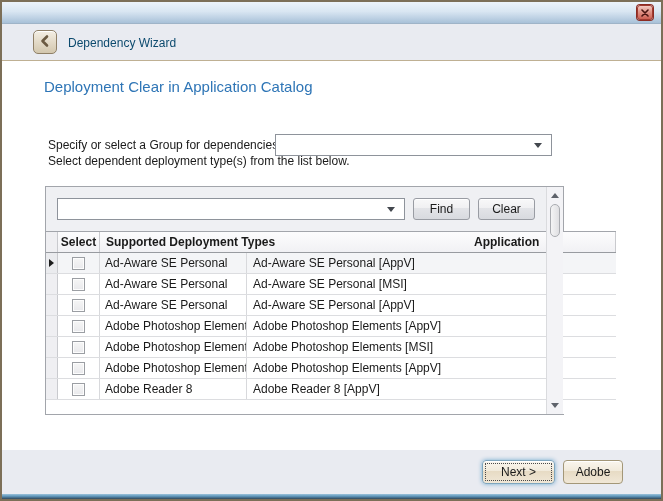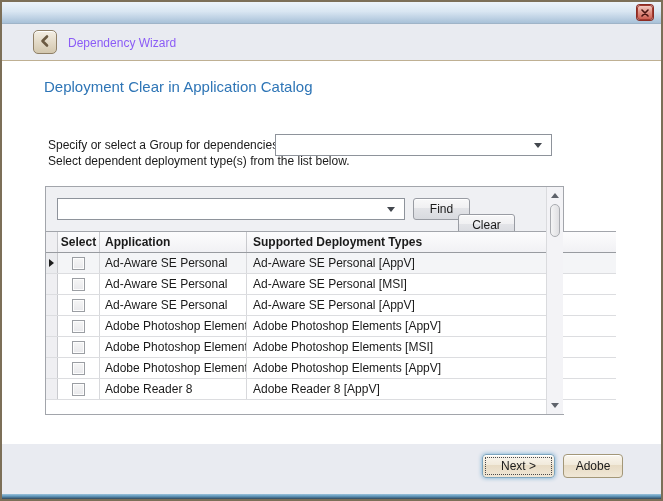--- a/index.html
+++ b/index.html
@@ -17,41 +17,41 @@
     background:linear-gradient(180deg,#F3CAC2 0%,#E09488 45%,#CE6053 100%);
     box-shadow:0 0 0 1px #8C2B22; display:flex; align-items:center; justify-content:center; cursor:default; }
 
   
   .header-strip { position:absolute; left:0; right:0; top:22px; height:37px;
     background:#E9EBF1; border-bottom:1px solid #BFB093; }
   .back-btn { position:absolute; left:31px; top:6px; width:24px; height:24px;
     border:1px solid #8F8067; border-radius:5px;
     background:linear-gradient(180deg,#F4EFE4 0%,#E3DAC8 50%,#D3C7AE 100%);
     box-shadow:inset 0 1px 0 #fff; display:flex; align-items:center; justify-content:center; }
-  .wizard-title { position:absolute; left:66px; top:0; height:37px; display:flex; align-items:center; color:#8b5cf6; }
+  .wizard-title { position:absolute; left:66px; top:0; height:37px; display:flex; align-items:center; color:#0c4a6e; }
 
   
   .content { position:absolute; left:0; right:0; top:60px; bottom:48px; background:#fff; }
   .page-heading { position:absolute; left:42px; top:16px; font-size:15px; color:#2E75B6; }
   .group-label { position:absolute; left:46px; top:76px; }
   .combo { background:#fff; border:1px solid #8E939B; position:relative; }
   .combo .arrow { position:absolute; right:9px; top:50%; margin-top:-2px; width:0; height:0;
     border-left:4px solid transparent; border-right:4px solid transparent; border-top:5px solid #43474E; }
   .group-combo { position:absolute; left:273px; top:72px; width:277px; height:22px; }
   .list-label { position:absolute; left:46px; top:92px; }
 
   
   .panel { position:absolute; left:43px; top:124px; width:519px; height:229px;
     background:#EFF0F3; border:1px solid #A2A5AB; }
   .search-combo { position:absolute; left:11px; top:11px; width:348px; height:22px; }
   .btn-std { position:absolute; top:11px; height:22px; border:1px solid #999CA3; border-radius:3px;
     background:linear-gradient(180deg,#F8F8F9 0%,#F0F0F2 45%,#E3E4E8 46%,#D8DADF 100%);
     font-size:12px; color:#1a1a1a; text-align:center; line-height:20px; box-shadow:inset 0 1px 0 #fff; }
   .find-btn { left:367px; width:57px; }
-  .clear-btn { left:412px; width:57px;margin-top:16px; }
+  .clear-btn { left:432px; width:57px; }
 
   
   .grid { position:absolute; left:0; top:44px; width:570px; height:183px; background:#fff;
     border-top:1px solid #A2A5AB; overflow:hidden; }
   .grid-header { display:flex; height:21px; background:linear-gradient(180deg,#FCFCFD,#F1F1F4);
     border-bottom:1px solid #989BA0; font-weight:bold; }
   .grid-row { display:flex; height:21px; background:#fff; border-bottom:1px solid #DCDDE0; }
   .grid-row.current { background:#F4F5F7; }
   .cell { display:flex; align-items:center; overflow:hidden; white-space:nowrap; }
   .c-rowhdr { width:12px; background:#EFEFF2; border-right:1px solid #C9CACE; justify-content:center; }
@@ -72,21 +72,21 @@
     border-left:1px solid #DADBDE; }
   .sb-arrow { position:absolute; left:50%; transform:translateX(-50%); width:0; height:0;
     border-left:4px solid transparent; border-right:4px solid transparent; }
   .sb-up { top:6px; border-bottom:5px solid #5E636B; }
   .sb-down { bottom:6px; border-top:5px solid #5E636B; }
   .sb-thumb { position:absolute; left:3px; top:17px; width:10px; height:33px; border-radius:5px;
     border:1px solid #A9ABB0; background:linear-gradient(90deg,#F4F4F5,#DFDFE2); }
 
   
   .footer-sep { position:absolute; left:0; right:0; bottom:47px; height:1px; background:#BFB093; }
-  .footer { position:absolute; left:0; right:0; bottom:5px; height:50px; background:#E9EBF1; }
+  .footer { position:absolute; left:0; right:0; bottom:5px; height:44px; background:#E9EBF1; }
   .accent { position:absolute; left:0; right:0; bottom:0; height:5px;
     background:linear-gradient(180deg,#9CC2DA 0%,#5E96BB 45%,#31475A 100%); }
   .btn-wizard { position:absolute; top:10px; height:24px; border:1px solid #A39778; border-radius:4px;
     background:linear-gradient(180deg,#FAF6EE 0%,#F1EADB 45%,#E7DBC4 46%,#F0E7D6 100%);
     box-shadow:inset 0 1px 0 #fff; font-size:12px; color:#1a1a1a; text-align:center; line-height:22px; }
   .next-btn { left:480px; width:73px; border-color:#7FA6BE;
     box-shadow:0 0 4px rgba(105,165,205,.95), inset 0 1px 0 #fff;
     outline:1px dotted #4a4a4a; outline-offset:-4px; }
   .cancel-btn { left:561px; width:60px; }
 </style>
@@ -132,22 +132,22 @@
         <span></span>
         <span class="arrow"></span>
       </div>
       <div class="btn-std find-btn">Find</div>
       <div class="btn-std clear-btn">Clear</div>
 
       <div class="grid">
         <div class="grid-header">
           <div class="cell c-rowhdr"></div>
           <div class="cell c-select" style="justify-content:center;">Select</div>
+          <div class="cell c-dep">Supported Deployment Types</div>
           <div class="cell c-app">Application</div>
-          <div class="cell c-dep">Supported Deployment Types</div>
         </div>
         <div>
   <div class="grid-row current">
     <div class="cell c-rowhdr">
       <span class="marker"></span>
     </div>
     <div class="cell c-select">
       <span class="checkbox"></span>
     </div>
     <div class="cell c-app">

